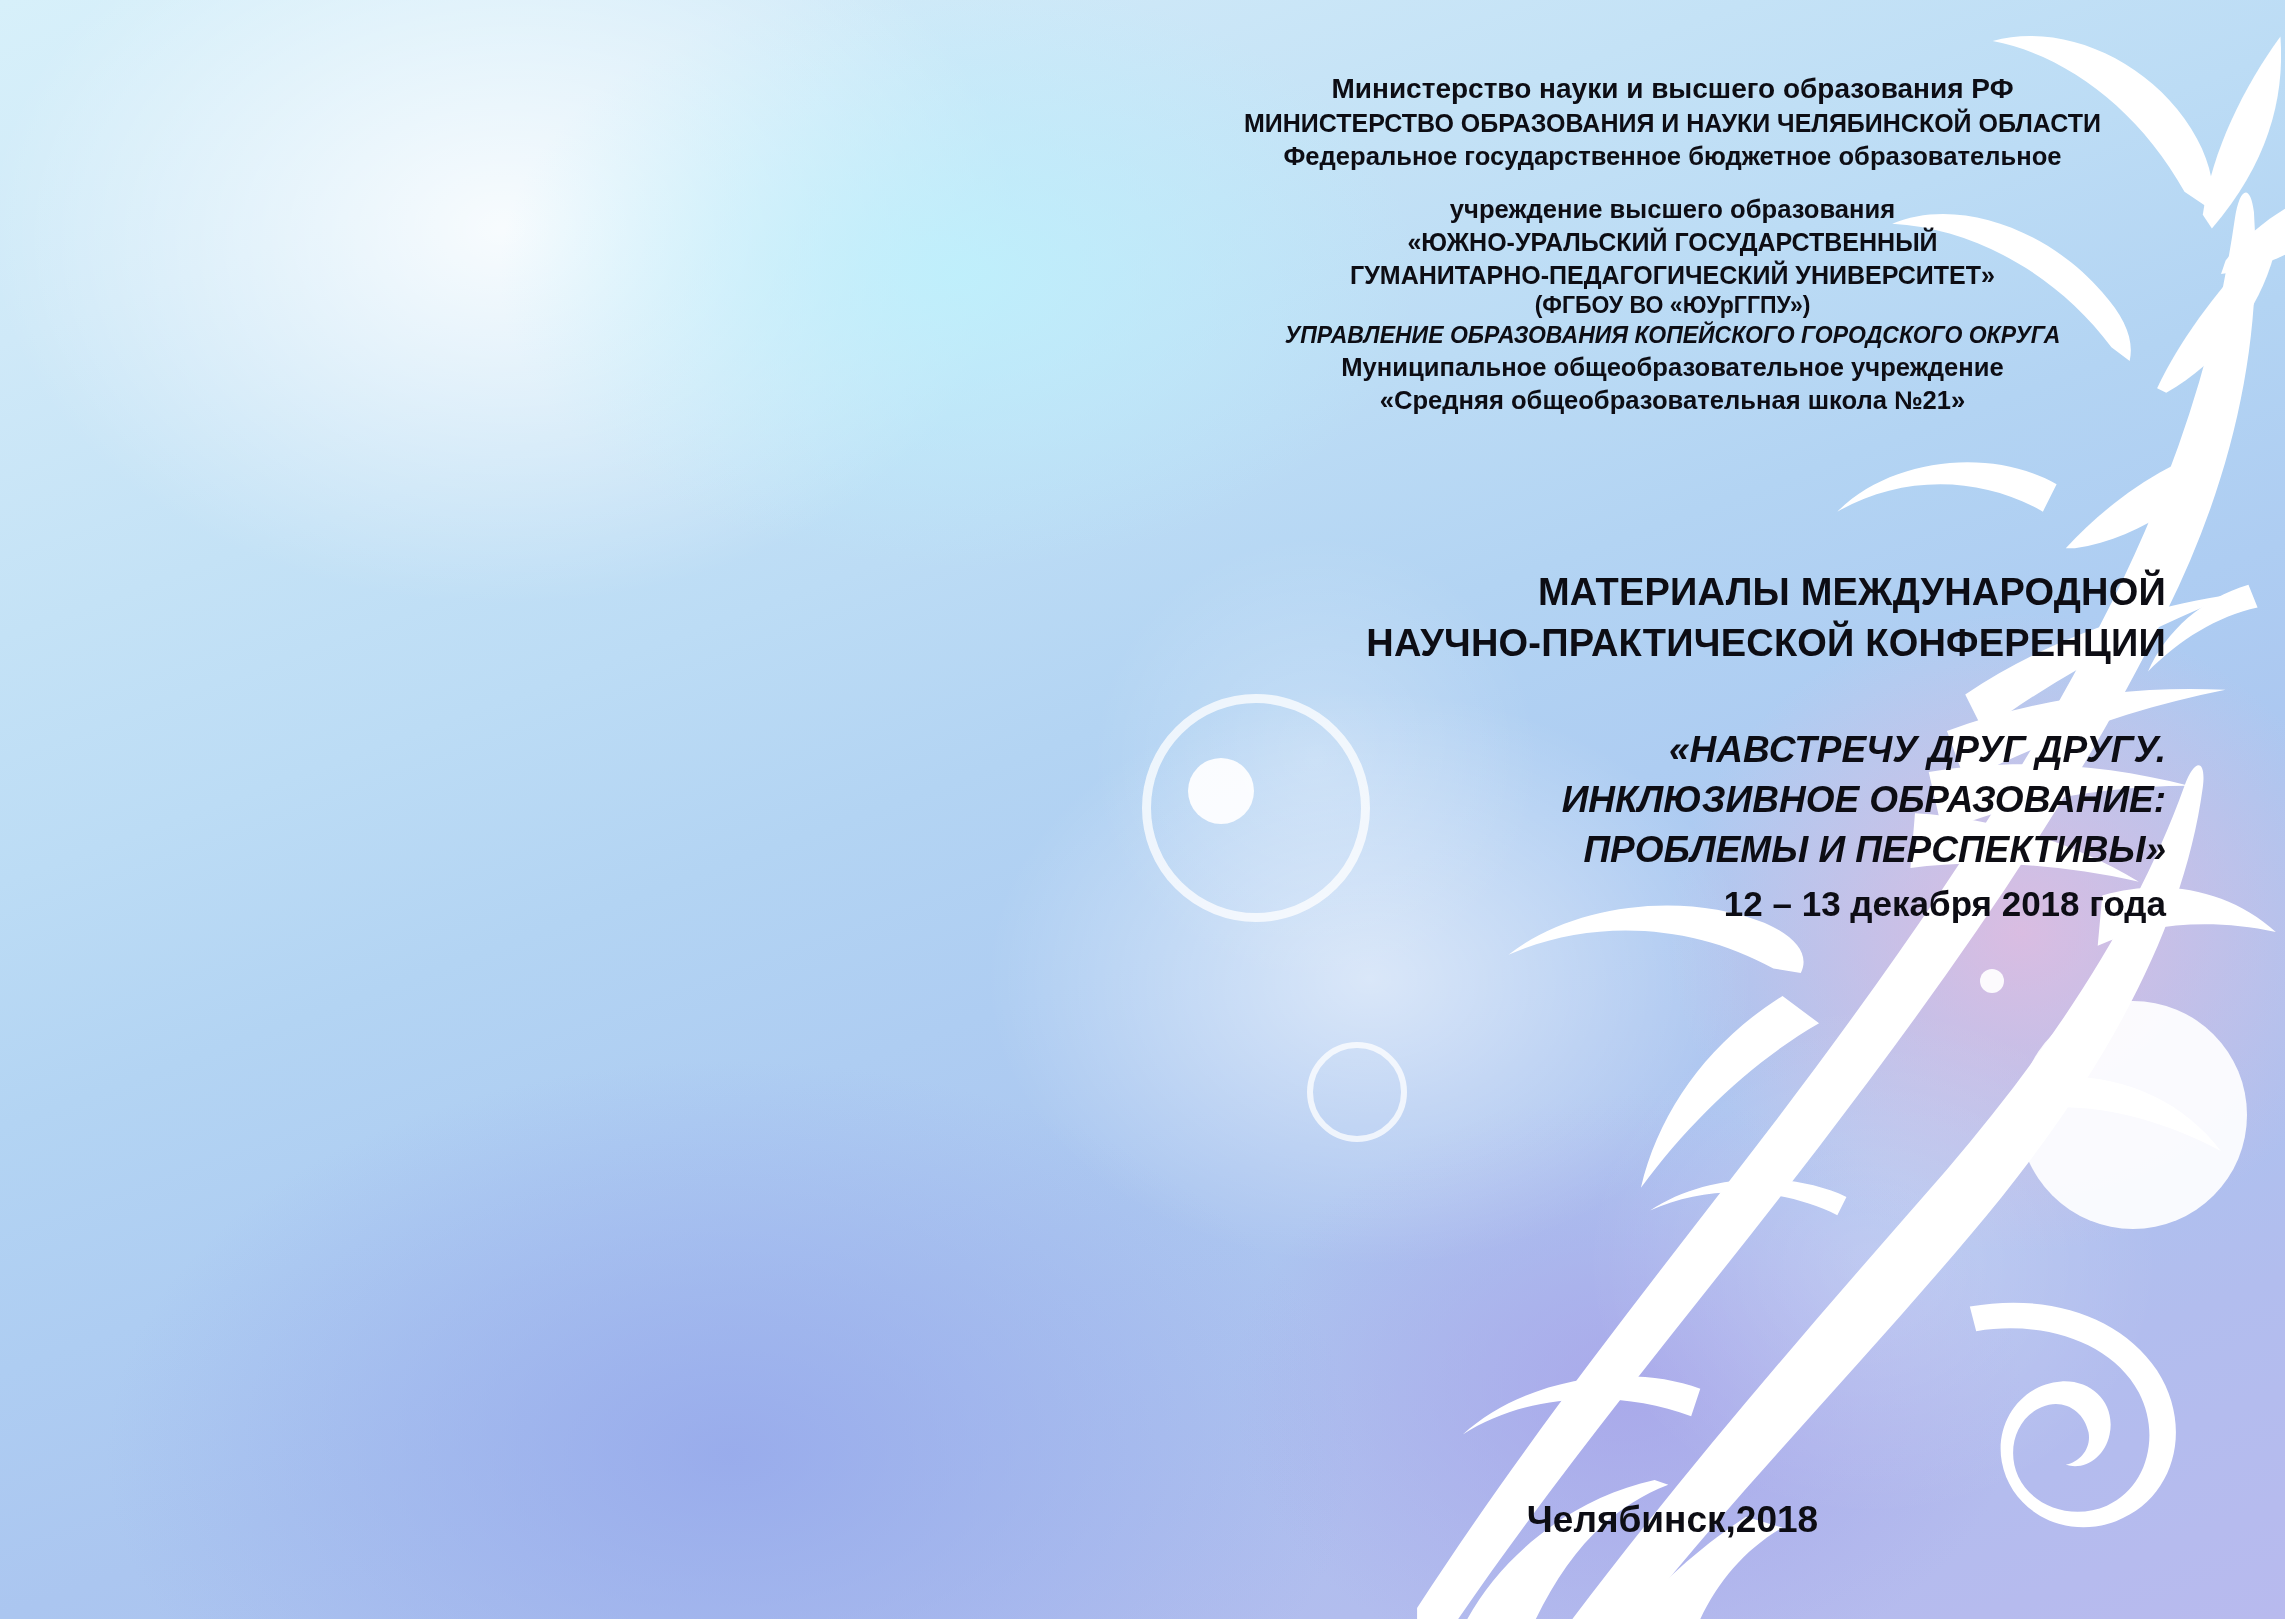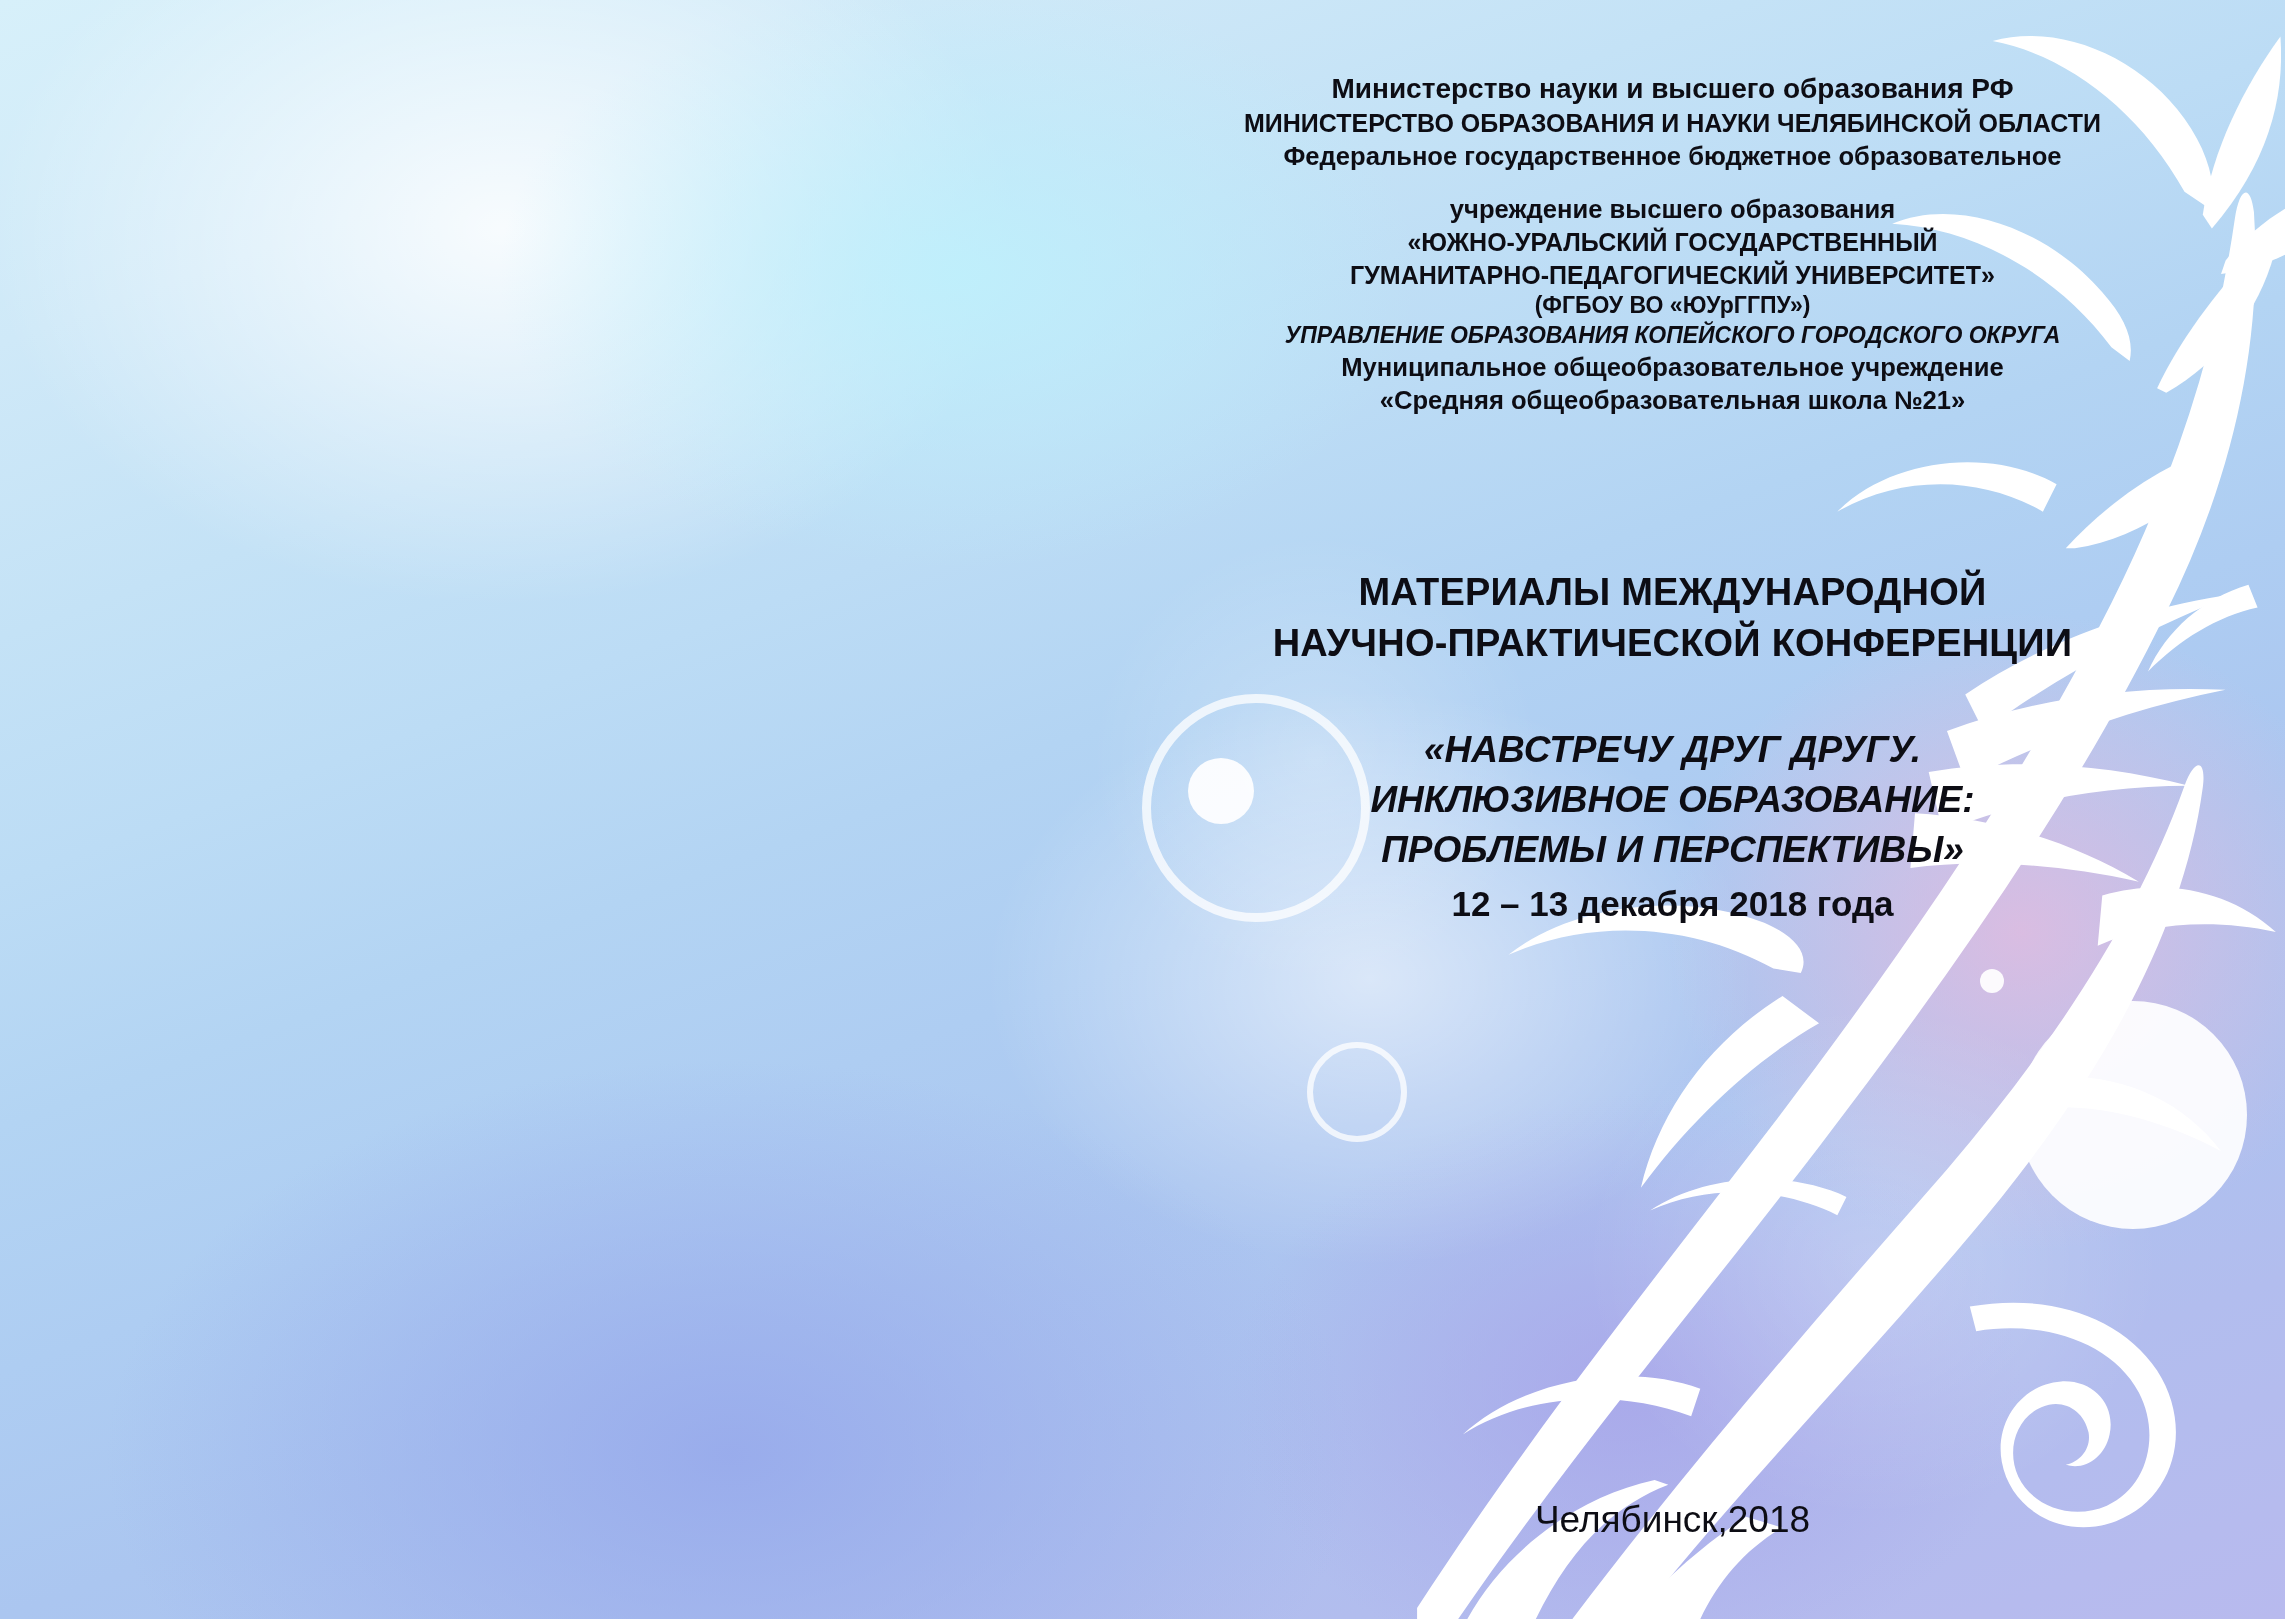--- a/index.html
+++ b/index.html
@@ -104,21 +104,21 @@
   .org-line-7 { font-size: 23px; }
   .org-line-8 { font-size: 23px; font-style: italic; }
   .org-line-9 { font-size: 25.6px; }
   .org-line-10 { font-size: 25.6px; }
 
   .title-block {
     position: absolute;
     top: 567px;
     left: 0;
     width: 987px;
-    text-align: center;
+    text-align: right;
   }
   .main-title {
     font-size: 38px;
     font-weight: bold;
     line-height: 1.33;
     letter-spacing: 0.2px;
   }
   .conf-name {
     margin-top: 57px;
     font-size: 37px;
@@ -133,21 +133,21 @@
     line-height: 1.35;
   }
 
   .place-year {
     position: absolute;
     top: 1499px;
     left: 0;
     width: 987px;
     text-align: center;
     font-size: 37px;
-    font-weight: normal;
+    font-weight: bold;
   }
 </style>
 </head>
 <body>
 
 <div class="page">
 
   <div class="wash wash-top-left"></div>
   <div class="wash wash-cyan"></div>
   <div class="wash wash-pink"></div>

